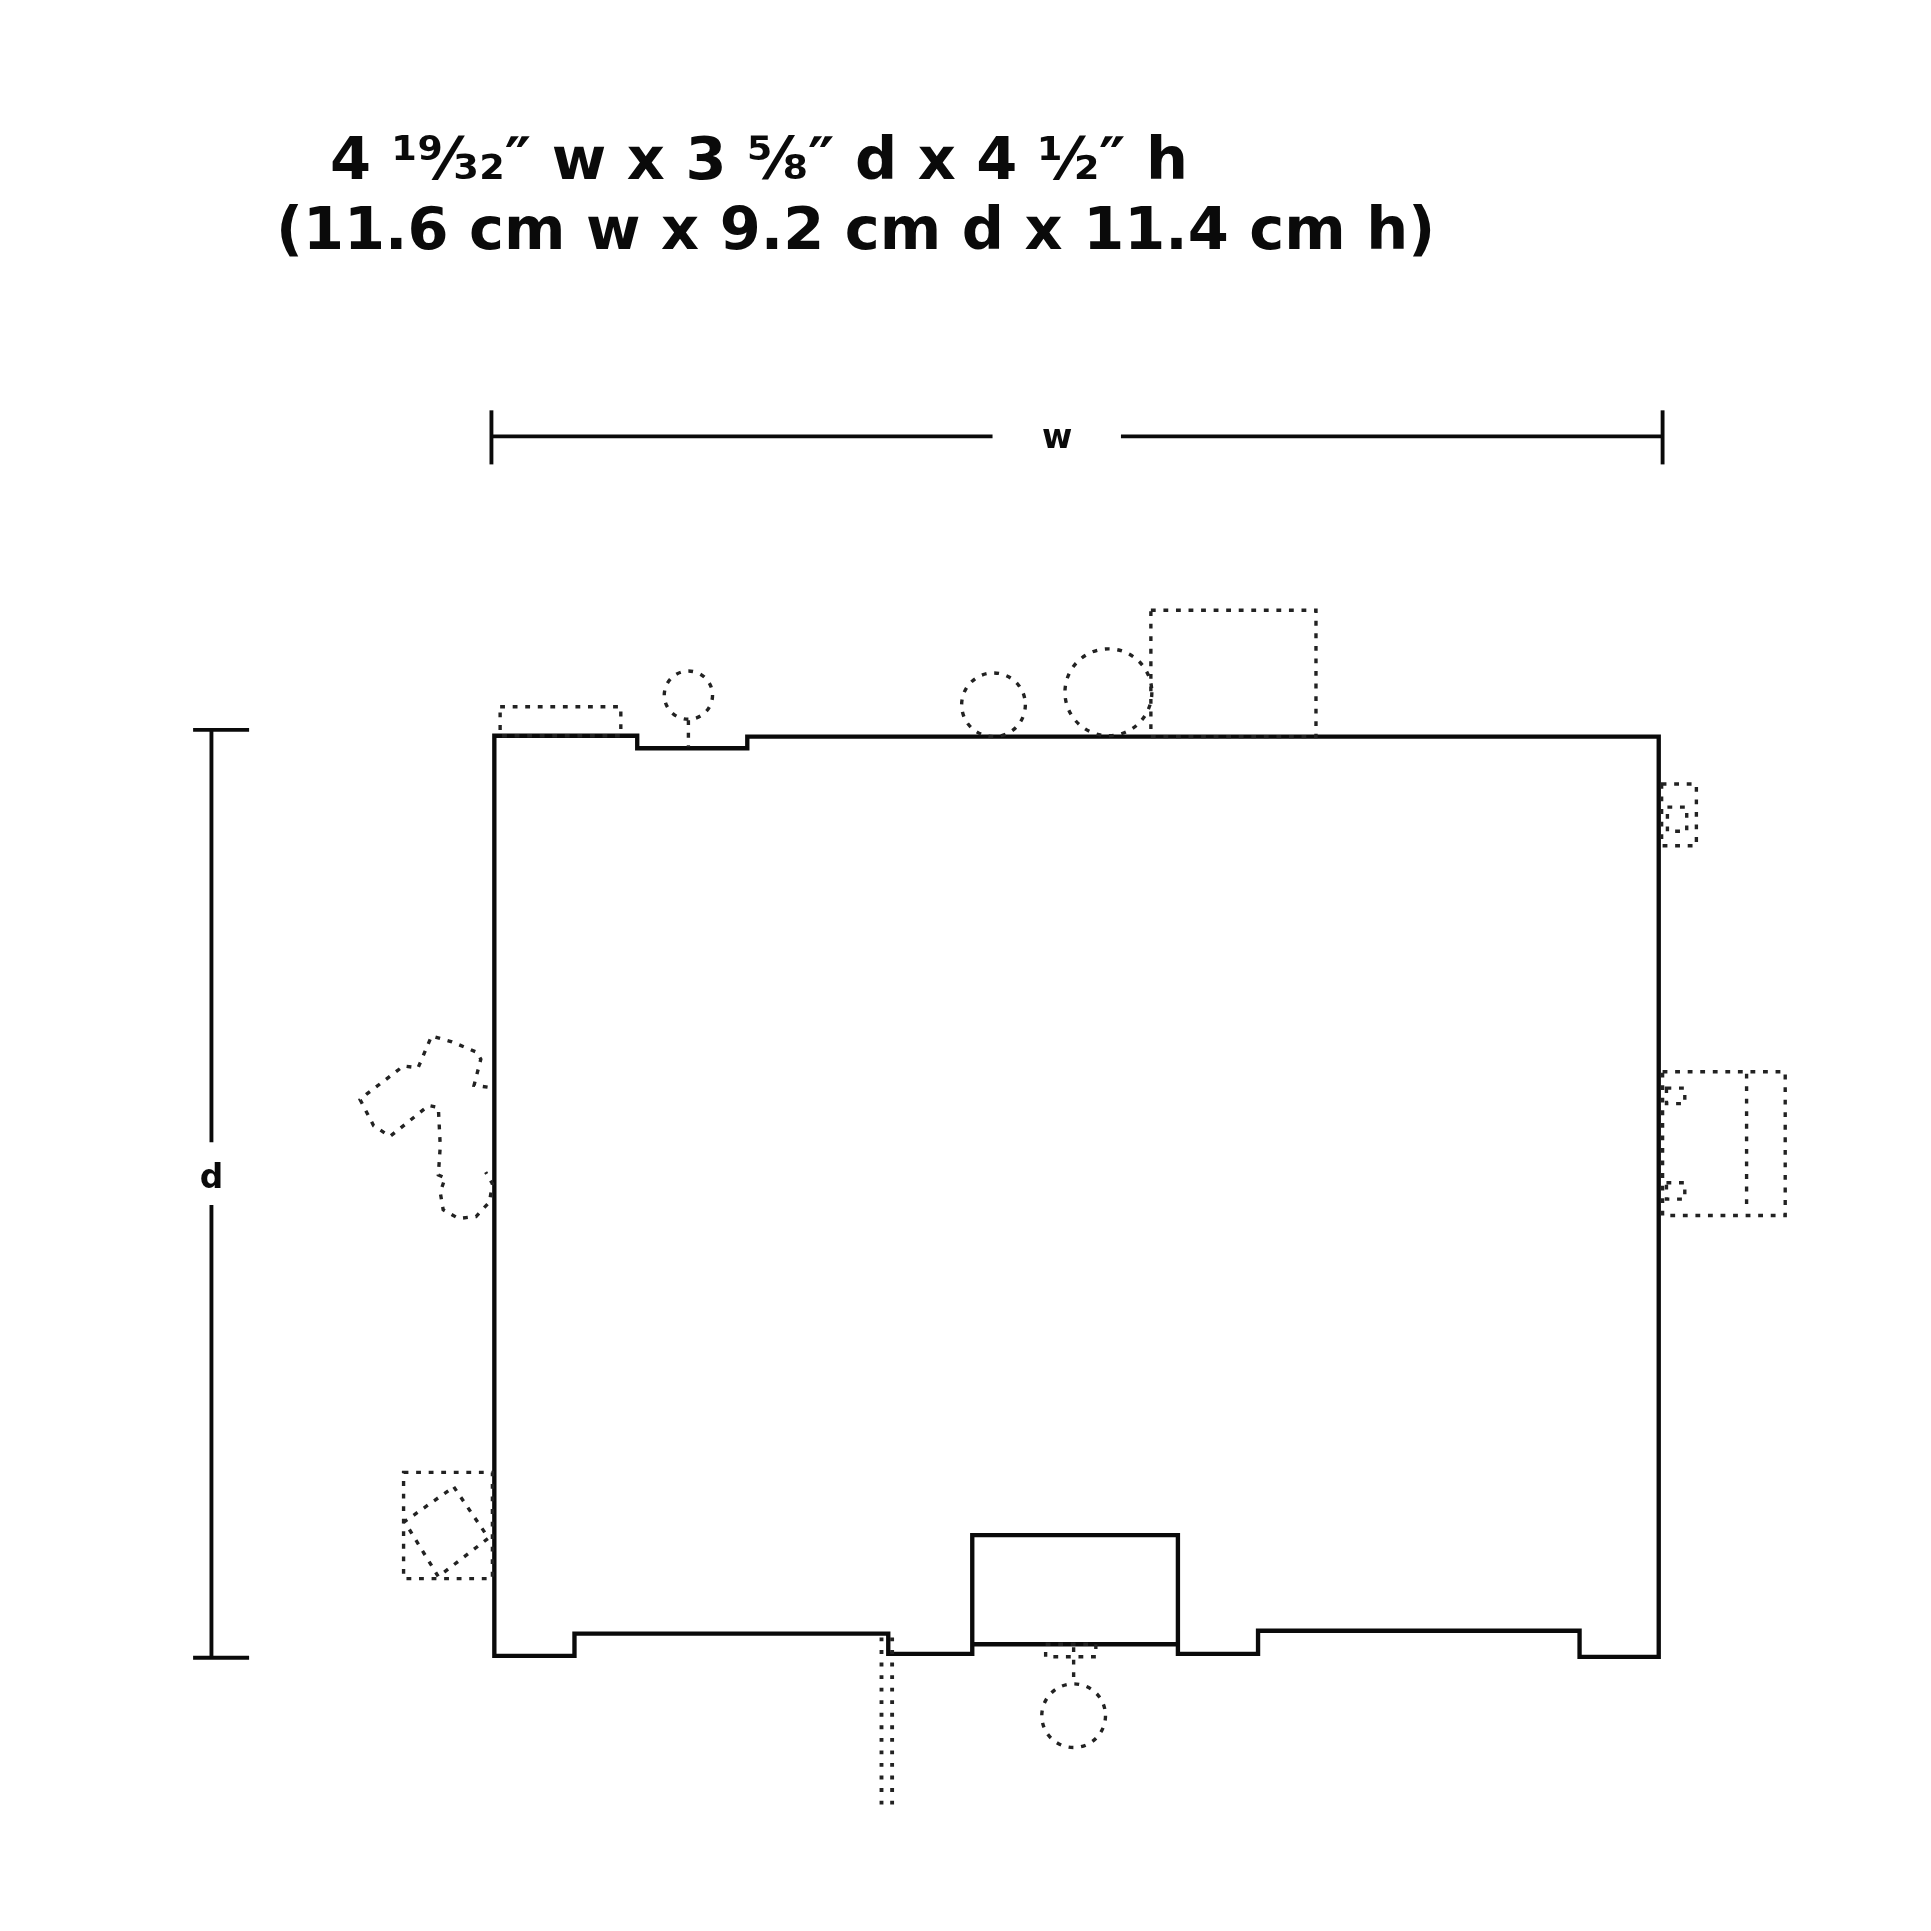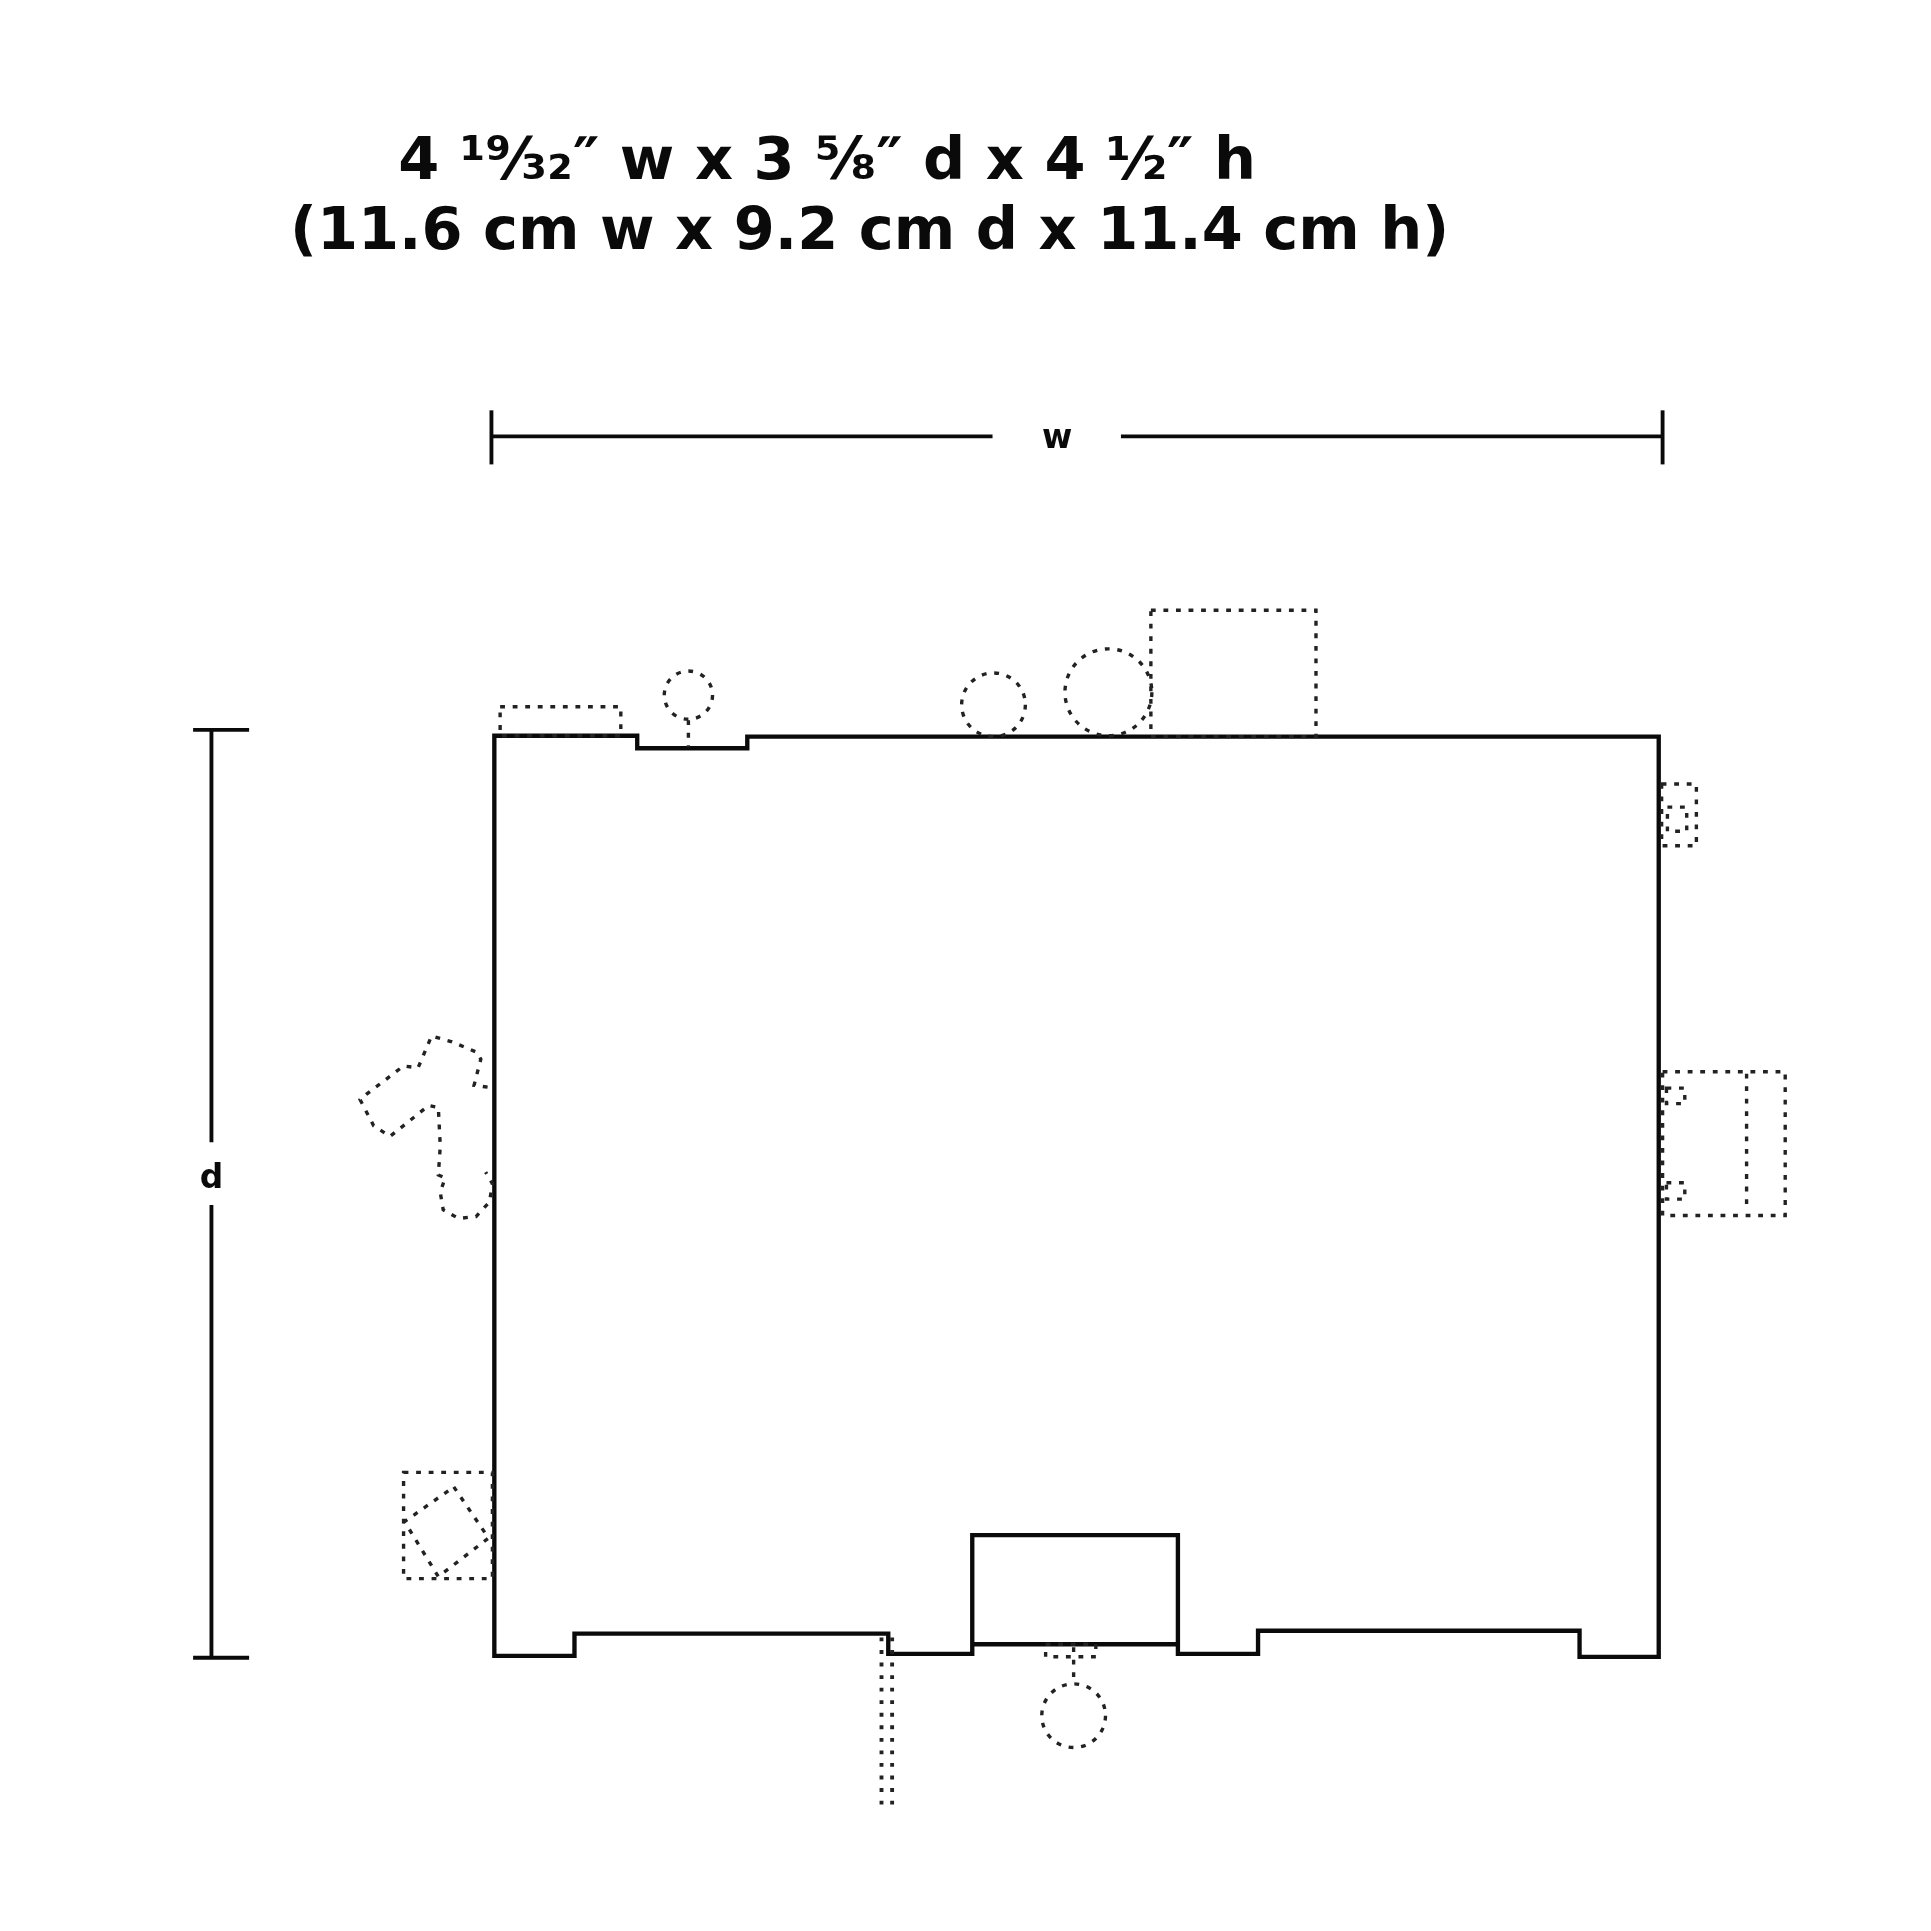--- a/index.html
+++ b/index.html
@@ -10,24 +10,24 @@
   #canvas {
     position: relative;
     width: 1931px;
     height: 1931px;
     background: #ffffff;
     font-family: "DejaVu Sans", "Liberation Sans", sans-serif;
     overflow: hidden;
   }
   .title-block {
     position: absolute;
-    left: 290px;
+    left: 276px;
     top: 124px;
     width: 966px;
-    text-align: right;
+    text-align: center;
     color: #0a0a0a;
   }
   .title-line {
     font-size: 59px;
     font-weight: 600;
     line-height: 70px;
     letter-spacing: 0px;
     white-space: nowrap;
   }
   svg { position: absolute; left: 0; top: 0; }

